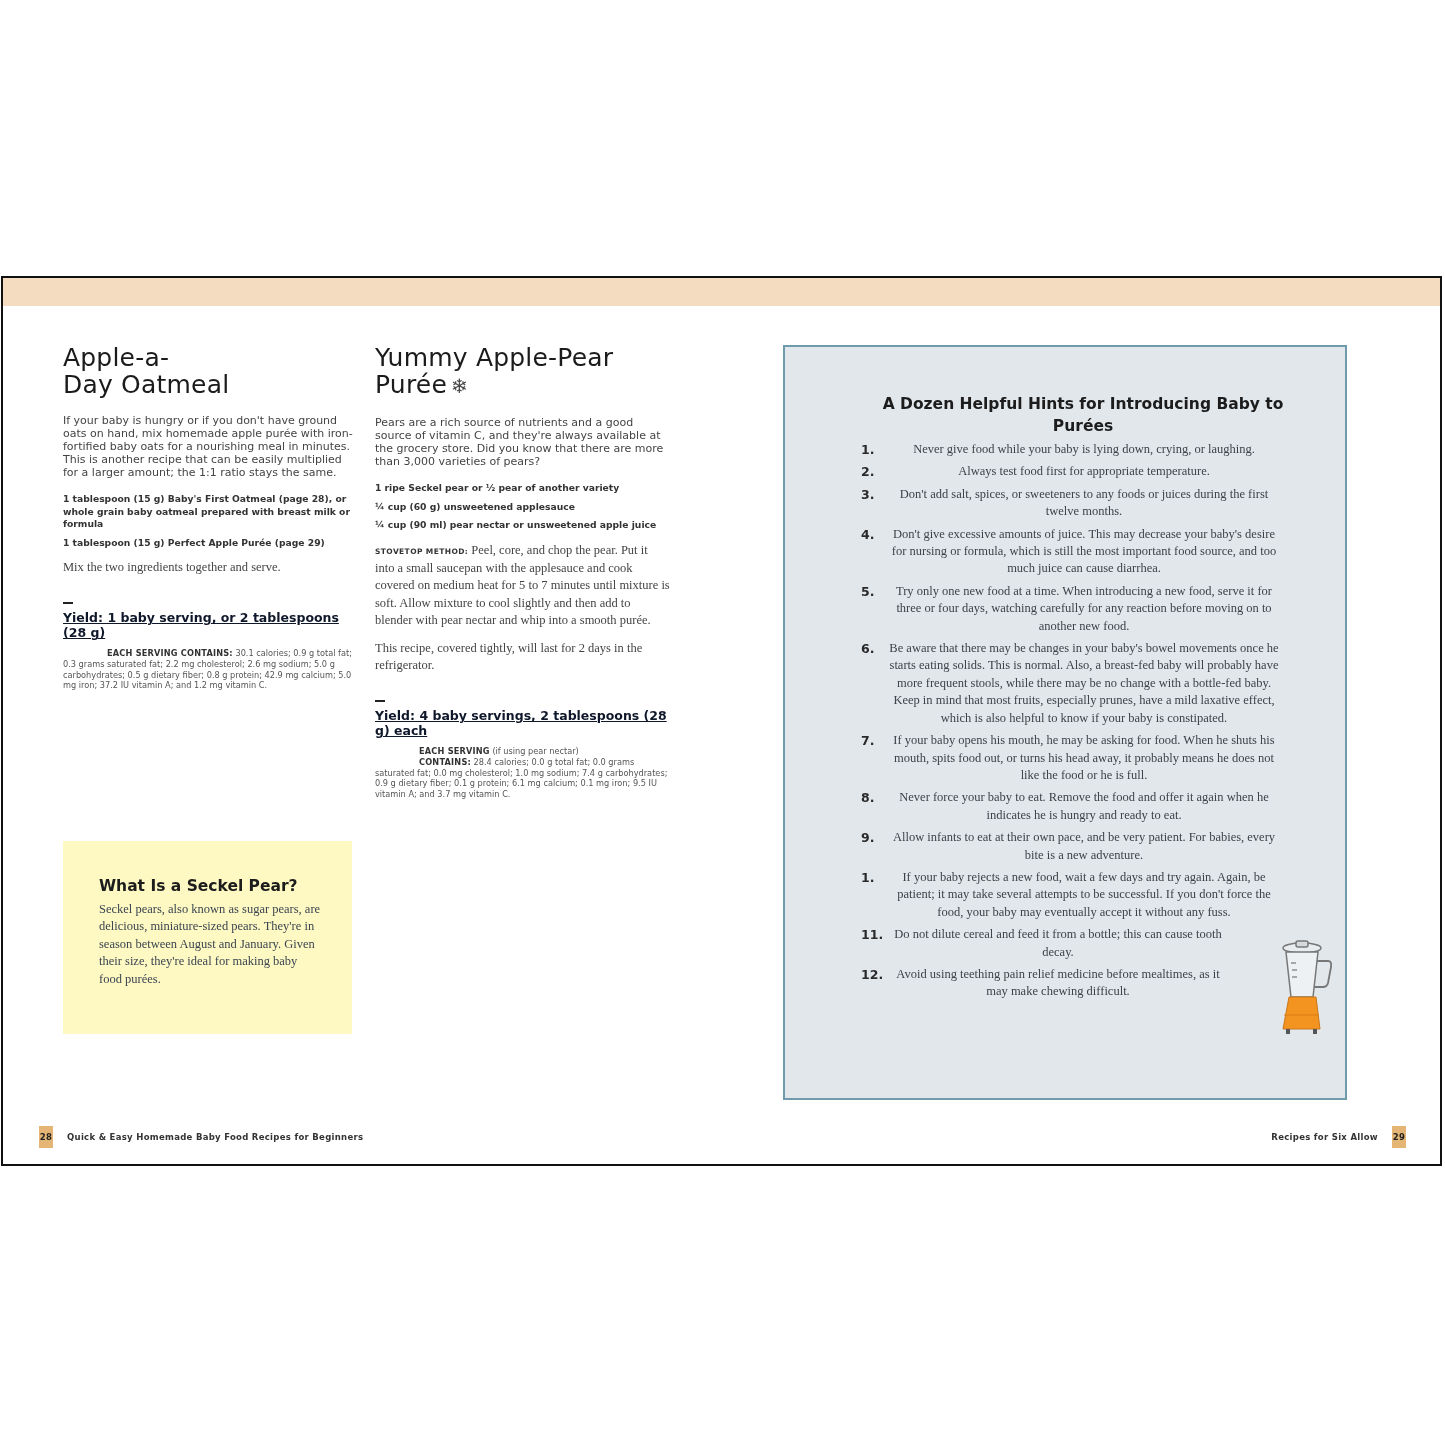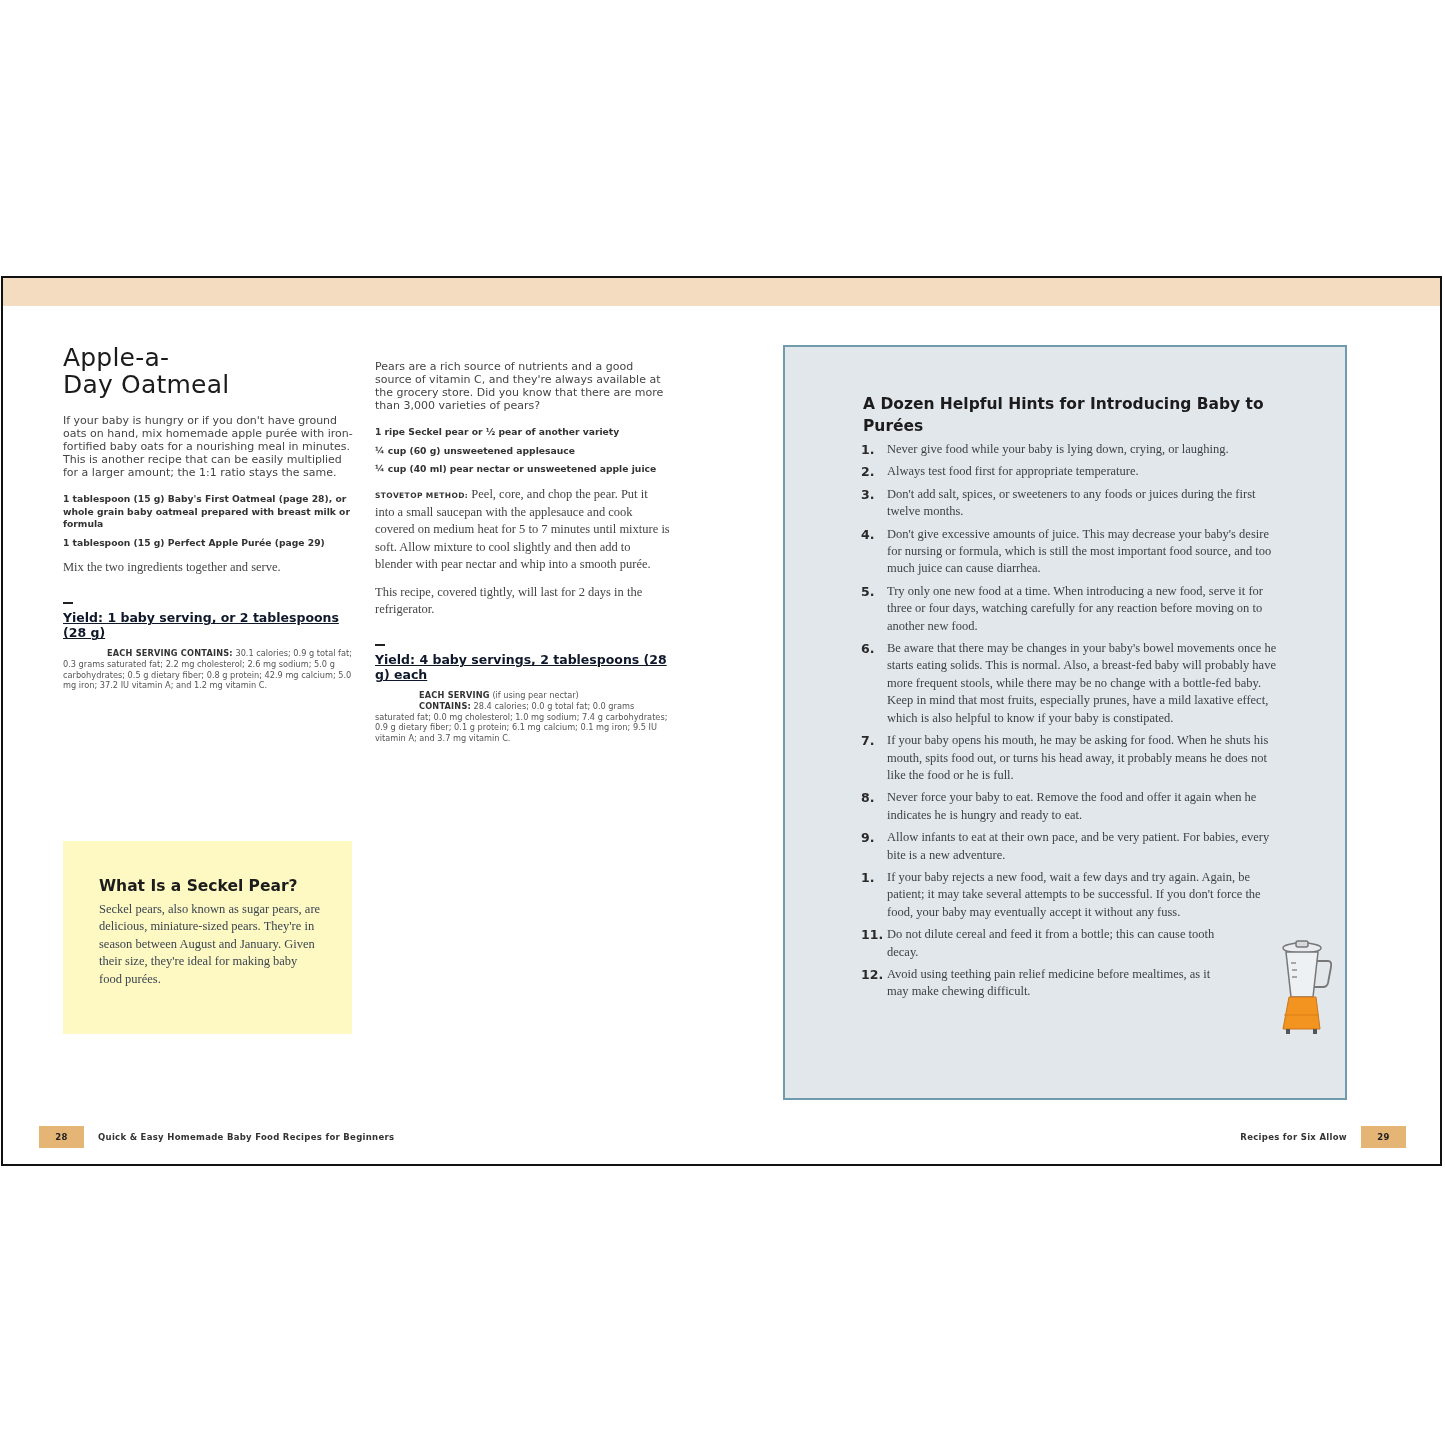--- a/index.html
+++ b/index.html
@@ -31,34 +31,34 @@
 
   .sidebar-box {
     position: absolute; left: 60px; top: 563px; width: 289px; height: 193px;
     background: #fef9c3;
   }
   .sidebar-box h2 { margin: 36px 0 0 36px; font-family: "DejaVu Sans", sans-serif; font-size: 15.5px; font-weight: bold; color: #1c1c1c; }
   .sidebar-box p { margin: 6px 30px 0 36px; font-family: "Liberation Serif", serif; font-size: 12.5px; line-height: 17.4px; color: #3a4450; }
 
   .hints-box {
     position: absolute; left: 780px; top: 67px; width: 564px; height: 755px;
-    background: #e2e7ec; border: 2px solid #6f9bad; box-sizing: border-box;
+    background: #e2e7ec; border: 2px solid #6f9bad; box-sizing: border-box; text-align: center;
   }
   .hints-box h2 { margin: 46px 0 0 78px; font-family: "DejaVu Sans", sans-serif; font-size: 15.5px; line-height: 22px; font-weight: bold; color: #1c1c1c; width: 440px; }
   .hints { list-style: none; margin: 4px 0 0 0; padding: 0; }
   .hint { position: relative; padding-left: 102px; padding-right: 64px; margin-bottom: 5px; font-family: "Liberation Serif", serif; font-size: 12.5px; line-height: 17.4px; color: #3e4248; }
   .hint.narrow { padding-right: 116px; }
   .hint-num { position: absolute; left: 76px; top: 0; font-family: "DejaVu Sans", sans-serif; font-weight: bold; font-size: 12.5px; color: #2a2a2a; }
 
   .blender { position: absolute; left: 495px; top: 592px; }
 
   .footer { position: absolute; top: 848px; font-family: "DejaVu Sans", sans-serif; font-weight: bold; font-size: 8.5px; color: #333; letter-spacing: 0.3px; display: flex; align-items: center; }
   .footer-left { left: 36px; }
   .footer-right { right: 34px; }
-  .pagenum { width: 45px; height: 22px; background: #e4b575; display: inline-flex; align-items: center; justify-content: center; font-size: 8.5px; color: #222; }
+  .pagenum { width: 14px; height: 22px; background: #e4b575; display: inline-flex; align-items: center; justify-content: center; font-size: 8.5px; color: #222; }
   .footer-left .pagenum { margin-right: 14px; }
   .footer-right .pagenum { margin-left: 14px; }
 </style>
 </head>
 <body>
 
 <div class="spread">
   <div class="top-band"></div>
 
   <div class="col col1">
@@ -76,25 +76,29 @@
     <div class="yield">Yield: 1 baby serving, or 2 tablespoons (28 g)</div>
     <div class="nutrition"><span class="lead">Each serving contains:</span><span> 30.1 calories; 0.9 g total fat; 0.3 grams saturated fat; 2.2 mg cholesterol; 2.6 mg sodium; 5.0 g carbohydrates; 0.5 g dietary fiber; 0.8 g protein; 42.9 mg calcium; 5.0 mg iron; 37.2 IU vitamin A; and 1.2 mg vitamin C.</span></div>
   </div>
 
   <div class="sidebar-box">
     <h2>What Is a Seckel Pear?</h2>
     <p>Seckel pears, also known as sugar pears, are delicious, miniature-sized pears. They're in season between August and January. Given their size, they're ideal for making baby food purées.</p>
   </div>
 
   <div class="col col2">
+    <h1 class="title">
+      <span>Yummy Apple-Pear</span><br>
+      <span>Purée</span><span class="snow">❄</span>
+    </h1>
     <p class="intro">Pears are a rich source of nutrients and a good source of vitamin C, and they're always available at the grocery store. Did you know that there are more than 3,000 varieties of pears?</p>
     <div class="ingredients">
       <div class="ingredient">1 ripe Seckel pear or ½ pear of another variety</div>
       <div class="ingredient">¼ cup (60 g) unsweetened applesauce</div>
-      <div class="ingredient">¼ cup (40 ml) pear nectar or unsweetened apple juice</div>
+      <div class="ingredient">¼ cup (90 ml) pear nectar or unsweetened apple juice</div>
     </div>
     <p class="method"><span class="lead">Stovetop method:</span><span> Peel, core, and chop the pear. Put it into a small saucepan with the applesauce and cook covered on medium heat for 5 to 7 minutes until mixture is soft. Allow mixture to cool slightly and then add to blender with pear nectar and whip into a smooth purée.</span></p>
     <p class="method">This recipe, covered tightly, will last for 2 days in the refrigerator.</p>
     <div class="dash"></div>
     <div class="yield">Yield: 4 baby servings, 2 tablespoons (28 g) each</div>
     <div class="nutrition"><span class="lead">Each serving</span><span> (if using pear nectar) </span><span class="lead">contains:</span><span> 28.4 calories; 0.0 g total fat; 0.0 grams saturated fat; 0.0 mg cholesterol; 1.0 mg sodium; 7.4 g carbohydrates; 0.9 g dietary fiber; 0.1 g protein; 6.1 mg calcium; 0.1 mg iron; 9.5 IU vitamin A; and 3.7 mg vitamin C.</span></div>
   </div>
 
   <div class="hints-box">
     <h2>A Dozen Helpful Hints for Introducing Baby to Purées</h2>

